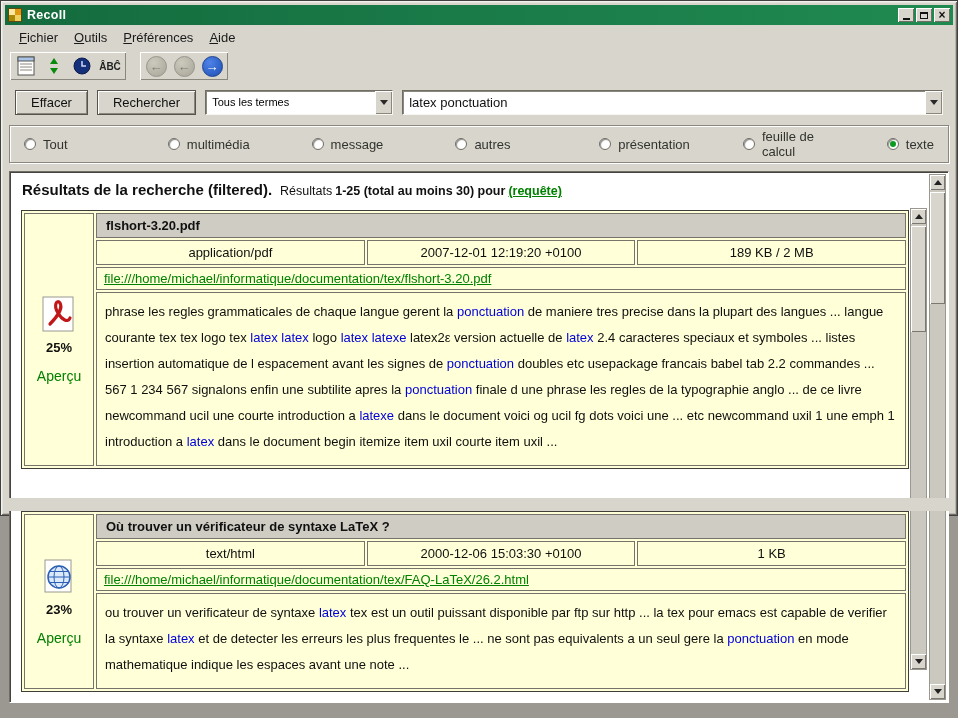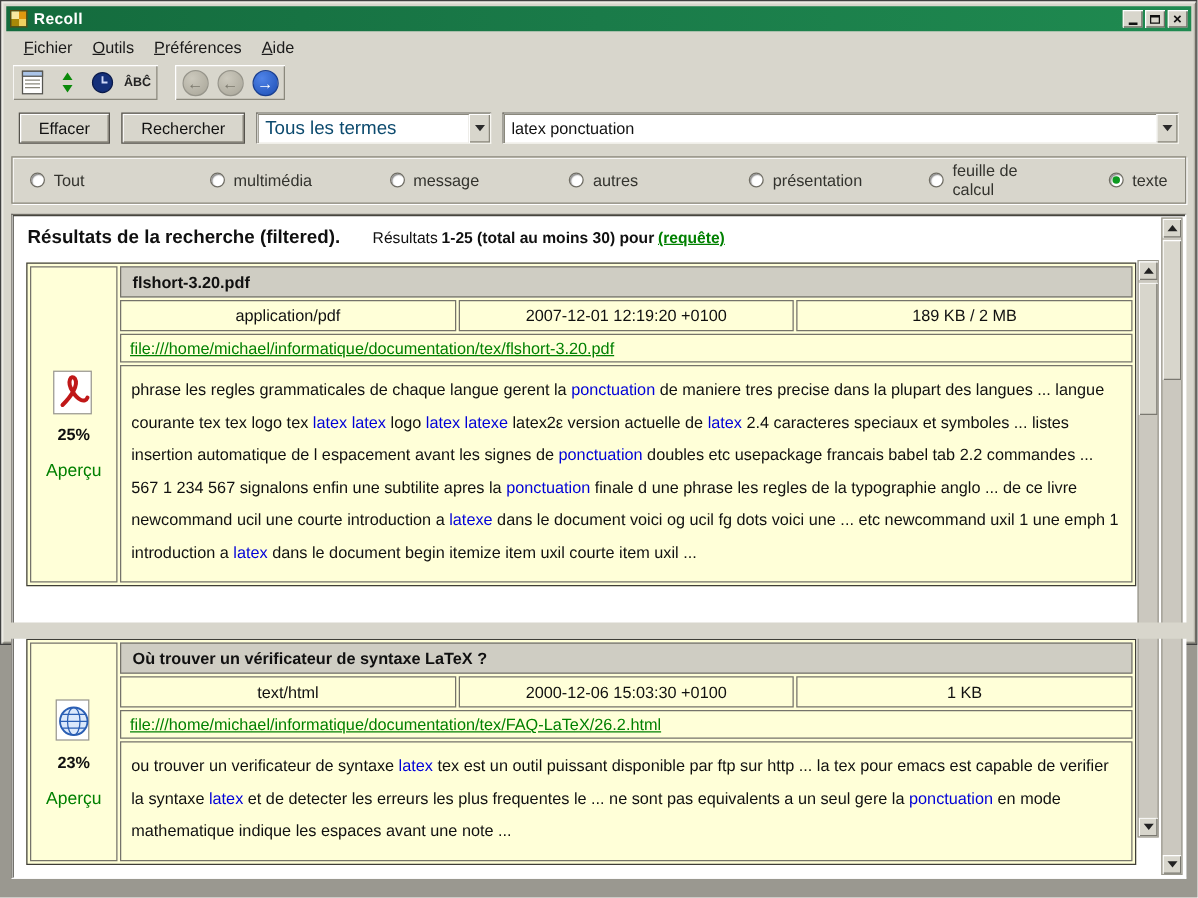--- a/index.html
+++ b/index.html
@@ -46,21 +46,21 @@
   .nav-circle.disabled{background:radial-gradient(circle at 35% 30%,#ccc9bd,#a8a598);color:#7c796e;border:1px solid #96948a;}
   .nav-circle.active{background:radial-gradient(circle at 35% 30%,#4f83e8,#1d4fb4);color:#fff;border:1px solid #1a3f90;}
 
   
   .searchrow{position:absolute;top:88px;left:14px;right:14px;height:26px;display:flex;align-items:center;gap:9px;}
   .push-btn{height:25px;padding:0 15px;background:var(--face);font-size:13px;color:#111;cursor:default;
     border:1px solid #55534c;box-shadow:inset 1px 1px 0 #fff, inset -1px -1px 0 #8a887c;
     font-family:"Liberation Sans",sans-serif;}
   .combo{width:188px;height:25px;display:flex;align-items:stretch;
     border-top:1px solid #6f6d64;border-left:1px solid #6f6d64;border-bottom:1px solid #f8f7f2;border-right:1px solid #f8f7f2;}
-  .combo-text{flex:1;display:flex;align-items:center;padding-left:6px;font-size:15px;color:#0c4a6e;background:#fff;
+  .combo-text{flex:1;display:flex;align-items:center;padding-left:6px;font-size:11px;color:#000000;background:#fff;
     box-shadow:inset 1px 1px 0 #8a887c;}
   .combo-arrow{width:17px;background:var(--face);display:flex;align-items:center;justify-content:center;
     box-shadow:inset 1px 1px 0 #fff, inset -1px -1px 0 #8a887c;cursor:default;}
   .tri-down{width:0;height:0;border-left:4px solid transparent;border-right:4px solid transparent;border-top:5px solid #2a2a2a;}
   .query-combo{flex:1;height:25px;display:flex;align-items:stretch;
     border-top:1px solid #6f6d64;border-left:1px solid #6f6d64;border-bottom:1px solid #f8f7f2;border-right:1px solid #f8f7f2;}
   .query-input{flex:1;border:none;outline:none;font:13px "Liberation Sans",sans-serif;padding:0 6px;background:#fff;color:#111;
     box-shadow:inset 1px 1px 0 #8a887c;}
 
   
@@ -72,21 +72,21 @@
   .radio{width:12px;height:12px;border-radius:50%;background:#fff;border:1px solid #6f6d64;
     box-shadow:inset 1px 1px 1px rgba(0,0,0,.45);position:relative;flex:none;}
   .radio.selected::after{content:"";position:absolute;left:2px;top:2px;width:6px;height:6px;border-radius:50%;background:#0c9a20;}
 
   
   .results-frame{position:absolute;top:170px;left:8px;right:8px;height:532px;background:#fff;
     border-top:1px solid #6f6d64;border-left:1px solid #6f6d64;border-bottom:1px solid #fff;border-right:1px solid #fff;
     box-shadow:inset 1px 1px 0 #45443e;overflow:hidden;}
   .results-header{padding:9px 12px 0;white-space:nowrap;}
   .rh-title{font-size:15px;font-weight:bold;color:#101010;}
-  .rh-small{font-size:12.5px;color:#101010;margin-left:26px;}
+  .rh-small{font-size:12.5px;color:#101010;margin-left:8px;}
   .rh-range{font-weight:bold;margin:0 3px;}
   .rh-query{color:var(--link-green);font-weight:bold;text-decoration:underline;cursor:pointer;}
 
   .result-list{position:absolute;left:11px;top:38px;width:888px;}
   table.result{border-collapse:separate;border-spacing:2px;background:var(--result-bg);
     border:1px solid #3f3e38;table-layout:fixed;width:888px;margin-bottom:42px;}
   table.result td{border:1px solid #75736a;font-size:13px;color:#101010;}
   .r-left{text-align:center;vertical-align:middle;background:var(--result-bg);}
   .r-icon{margin:0 auto 8px;width:36px;height:36px;}
   .r-pct{font-weight:bold;font-size:13px;margin-bottom:13px;}

